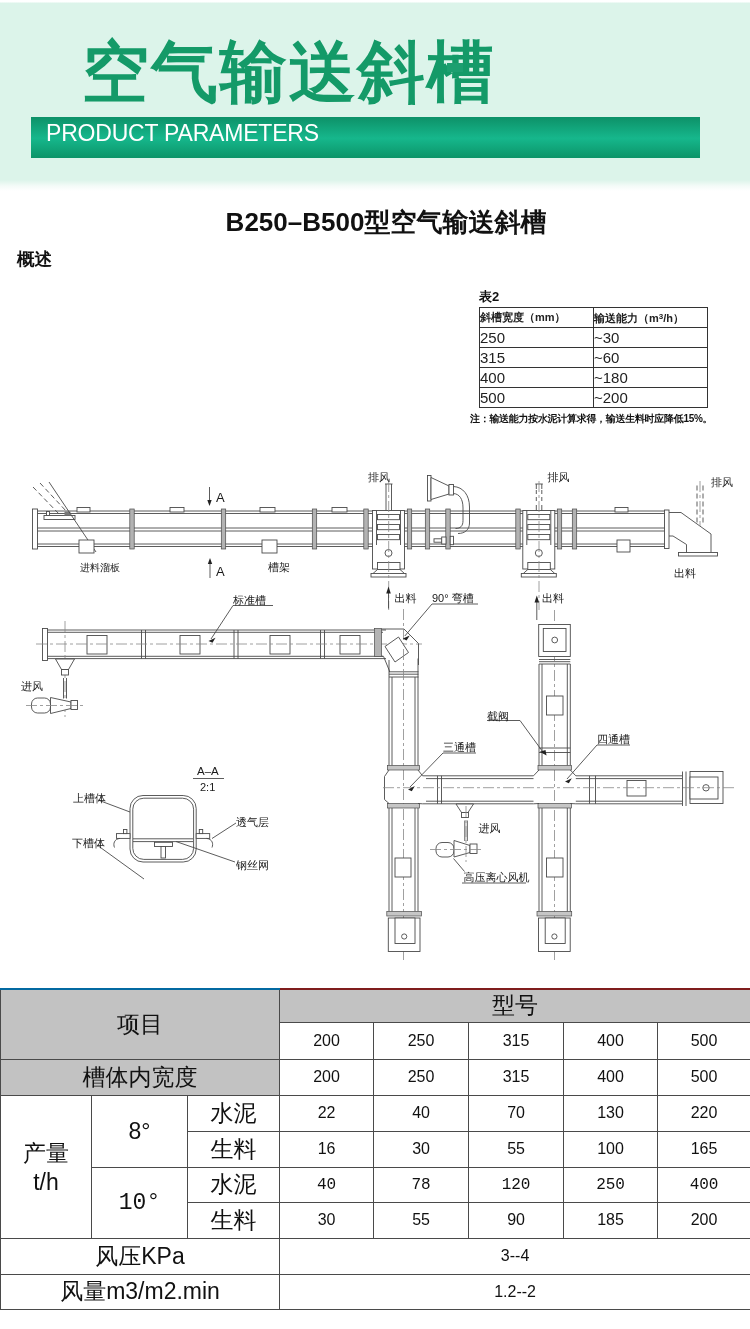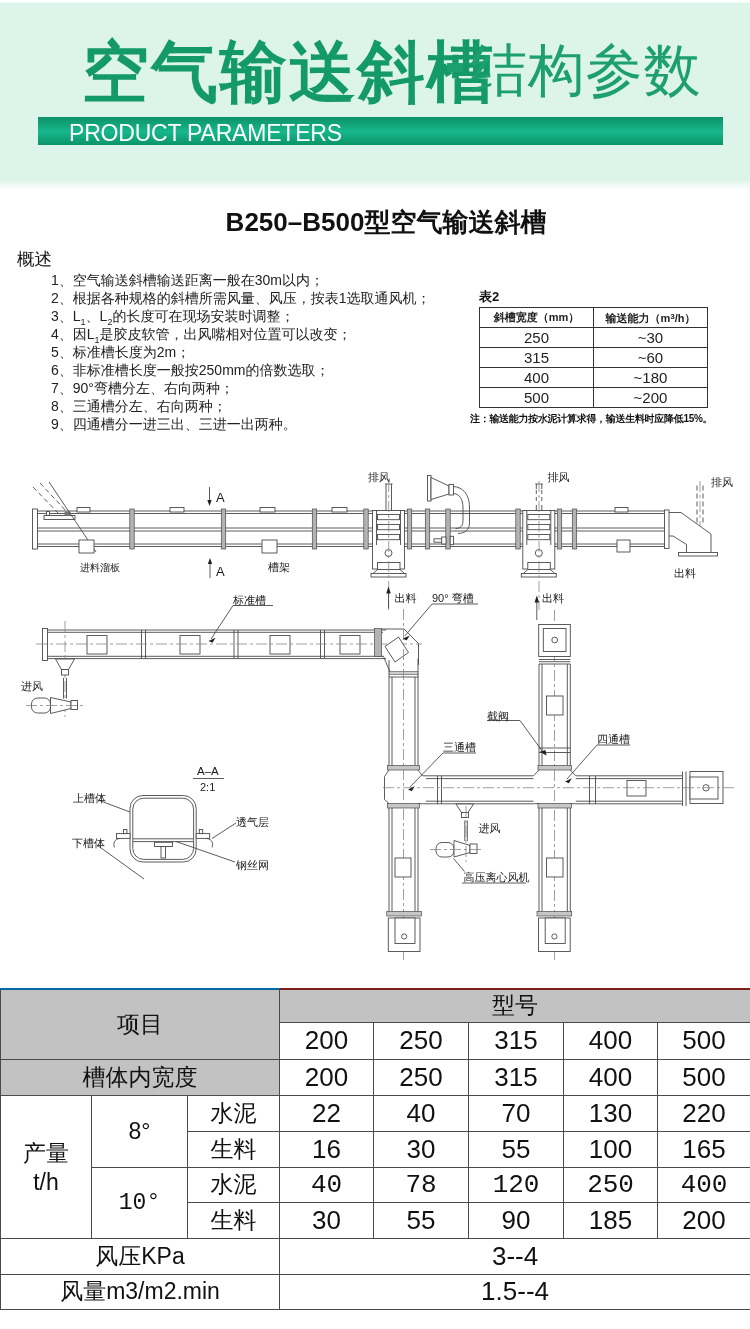--- a/index.html
+++ b/index.html
@@ -5,67 +5,55 @@
   html,body{margin:0;padding:0;}
   body{width:750px;font-family:"Liberation Sans",sans-serif;background:#fff;}
   #page{position:relative;width:750px;height:1329px;overflow:hidden;background:#fff;}
   .abs{position:absolute;}
   
   #hdrbg{left:0;top:0;width:750px;height:192px;
     background:linear-gradient(180deg,#ffffff 0px,#ffffff 1.5px,#dcf4ea 3.5px,#dcf4ea 180px,#f4fbf8 186px,#ffffff 191px);}
   #t1{left:46px;top:27px;font-size:67px;letter-spacing:1.9px;font-weight:bold;color:#149a68;margin-left:36px;}
   #t2{left:470px;top:33px;font-size:57px;letter-spacing:0.8px;color:#1d9f70;}
   #dash{left:447px;top:62.5px;width:16px;height:9.5px;background:#1d9f70;}
-  #banner{left:38px;top:117px;width:669px;height:28px;
-    background:linear-gradient(180deg,#0d9168 0%,#16b78c 52%,#0c9468 100%);padding-left:16px;}
+  #banner{left:31px;top:117px;width:669px;height:41px;
+    background:linear-gradient(180deg,#0d9168 0%,#16b78c 52%,#0c9468 100%);}
   #banner span{display:block;padding-left:15px;line-height:33px;font-size:23px;color:#fff;letter-spacing:-0.2px;}
   
   #stitle{left:0;top:205px;width:772px;text-align:center;font-size:26px;font-weight:bold;color:#111;}
-  #gaishu{left:17px;top:247px;font-size:17.5px;font-weight:normal;color:#111;}
+  #gaishu{left:17px;top:247px;font-size:17.5px;font-weight:bold;color:#111;}
   #olist{left:51px;top:271px;font-size:14px;color:#222;line-height:18px;white-space:nowrap;}
   #olist sub{line-height:0;}
   #olist sub{font-size:9px;}
   
   #tb2t{left:479px;top:288px;width:229px;text-align:left;font-size:13px;font-weight:bold;color:#111;}
   #tb2{left:479px;top:307px;border-collapse:collapse;table-layout:fixed;width:229px;}
-  #tb2 td{border:1px solid #333;text-align:center;color:#222;padding:0;}
+  #tb2 td{border:1px solid #333;color:#222;padding:0;}
   #tb2 .h{font-size:11px;font-weight:bold;height:19px;line-height:13px;}
   #tb2 .d{font-size:15px;height:19px;line-height:16px;}
   #tb2n{left:470px;top:412px;font-size:10px;font-weight:bold;color:#111;letter-spacing:-0.3px;text-align:center;}
   
   #btab{left:0px;top:988px;border-collapse:collapse;table-layout:fixed;width:750px;}
   #btab td{border:1px solid #4a4a4a;text-align:center;vertical-align:middle;color:#111;padding:0;}
   #btab td.g{background:#c2c2c2;}
   #btab .lab{font-size:23px;font-weight:500;}
-  #btab .num{font-size:26px;font-weight:normal;}
+  #btab .num{font-size:16px;font-weight:normal;}
 </style>
 </head>
 <body>
 <div id="page">
   <div class="abs" id="hdrbg"></div>
   <div class="abs" id="t1">空气输送斜槽</div>
   <div class="abs" id="dash"></div>
-  <div class="abs" id="t2">结构参数</div>
   <div class="abs" id="banner">
       <span>PRODUCT PARAMETERS</span>
     </div>
 
   <div class="abs" id="stitle">B250–B500型空气输送斜槽</div>
   <div class="abs" id="gaishu">概述</div>
-  <div class="abs" id="olist">
-    1、空气输送斜槽输送距离一般在30m以内；<br>
-    2、根据各种规格的斜槽所需风量、风压，按表1选取通风机；<br>
-    3、L<sub>1</sub>、L<sub>2</sub>的长度可在现场安装时调整；<br>
-    4、因L<sub>1</sub>是胶皮软管，出风嘴相对位置可以改变；<br>
-    5、标准槽长度为2m；<br>
-    6、非标准槽长度一般按250mm的倍数选取；<br>
-    7、90°弯槽分左、右向两种；<br>
-    8、三通槽分左、右向两种；<br>
-    9、四通槽分一进三出、三进一出两种。
-  </div>
 
   <div class="abs" id="tb2t">表2</div>
   <table class="abs" id="tb2">
     <tbody>
         <tr>
           <td class="h">斜槽宽度（mm）</td>
           <td class="h">输送能力（m<span style="font-size:8px;vertical-align:3px;">3</span>/h）</td>
         </tr>
     <tr>
           <td class="d">250</td>
@@ -363,17 +351,17 @@
           <td class="num">90</td>
           <td class="num">185</td>
           <td class="num">200</td>
     </tr>
     <tr style="height:36px;">
       <td class="lab" colspan="3">风压KPa</td>
       <td class="num" colspan="5">3--4</td>
     </tr>
     <tr style="height:35px;">
       <td class="lab" colspan="3">风量m3/m2.min</td>
-      <td class="num" colspan="5">1.5--4</td>
+      <td class="num" colspan="5">1.2--2</td>
     </tr>
   </tbody>
     </table>
 </div>
 
 </body></html>

